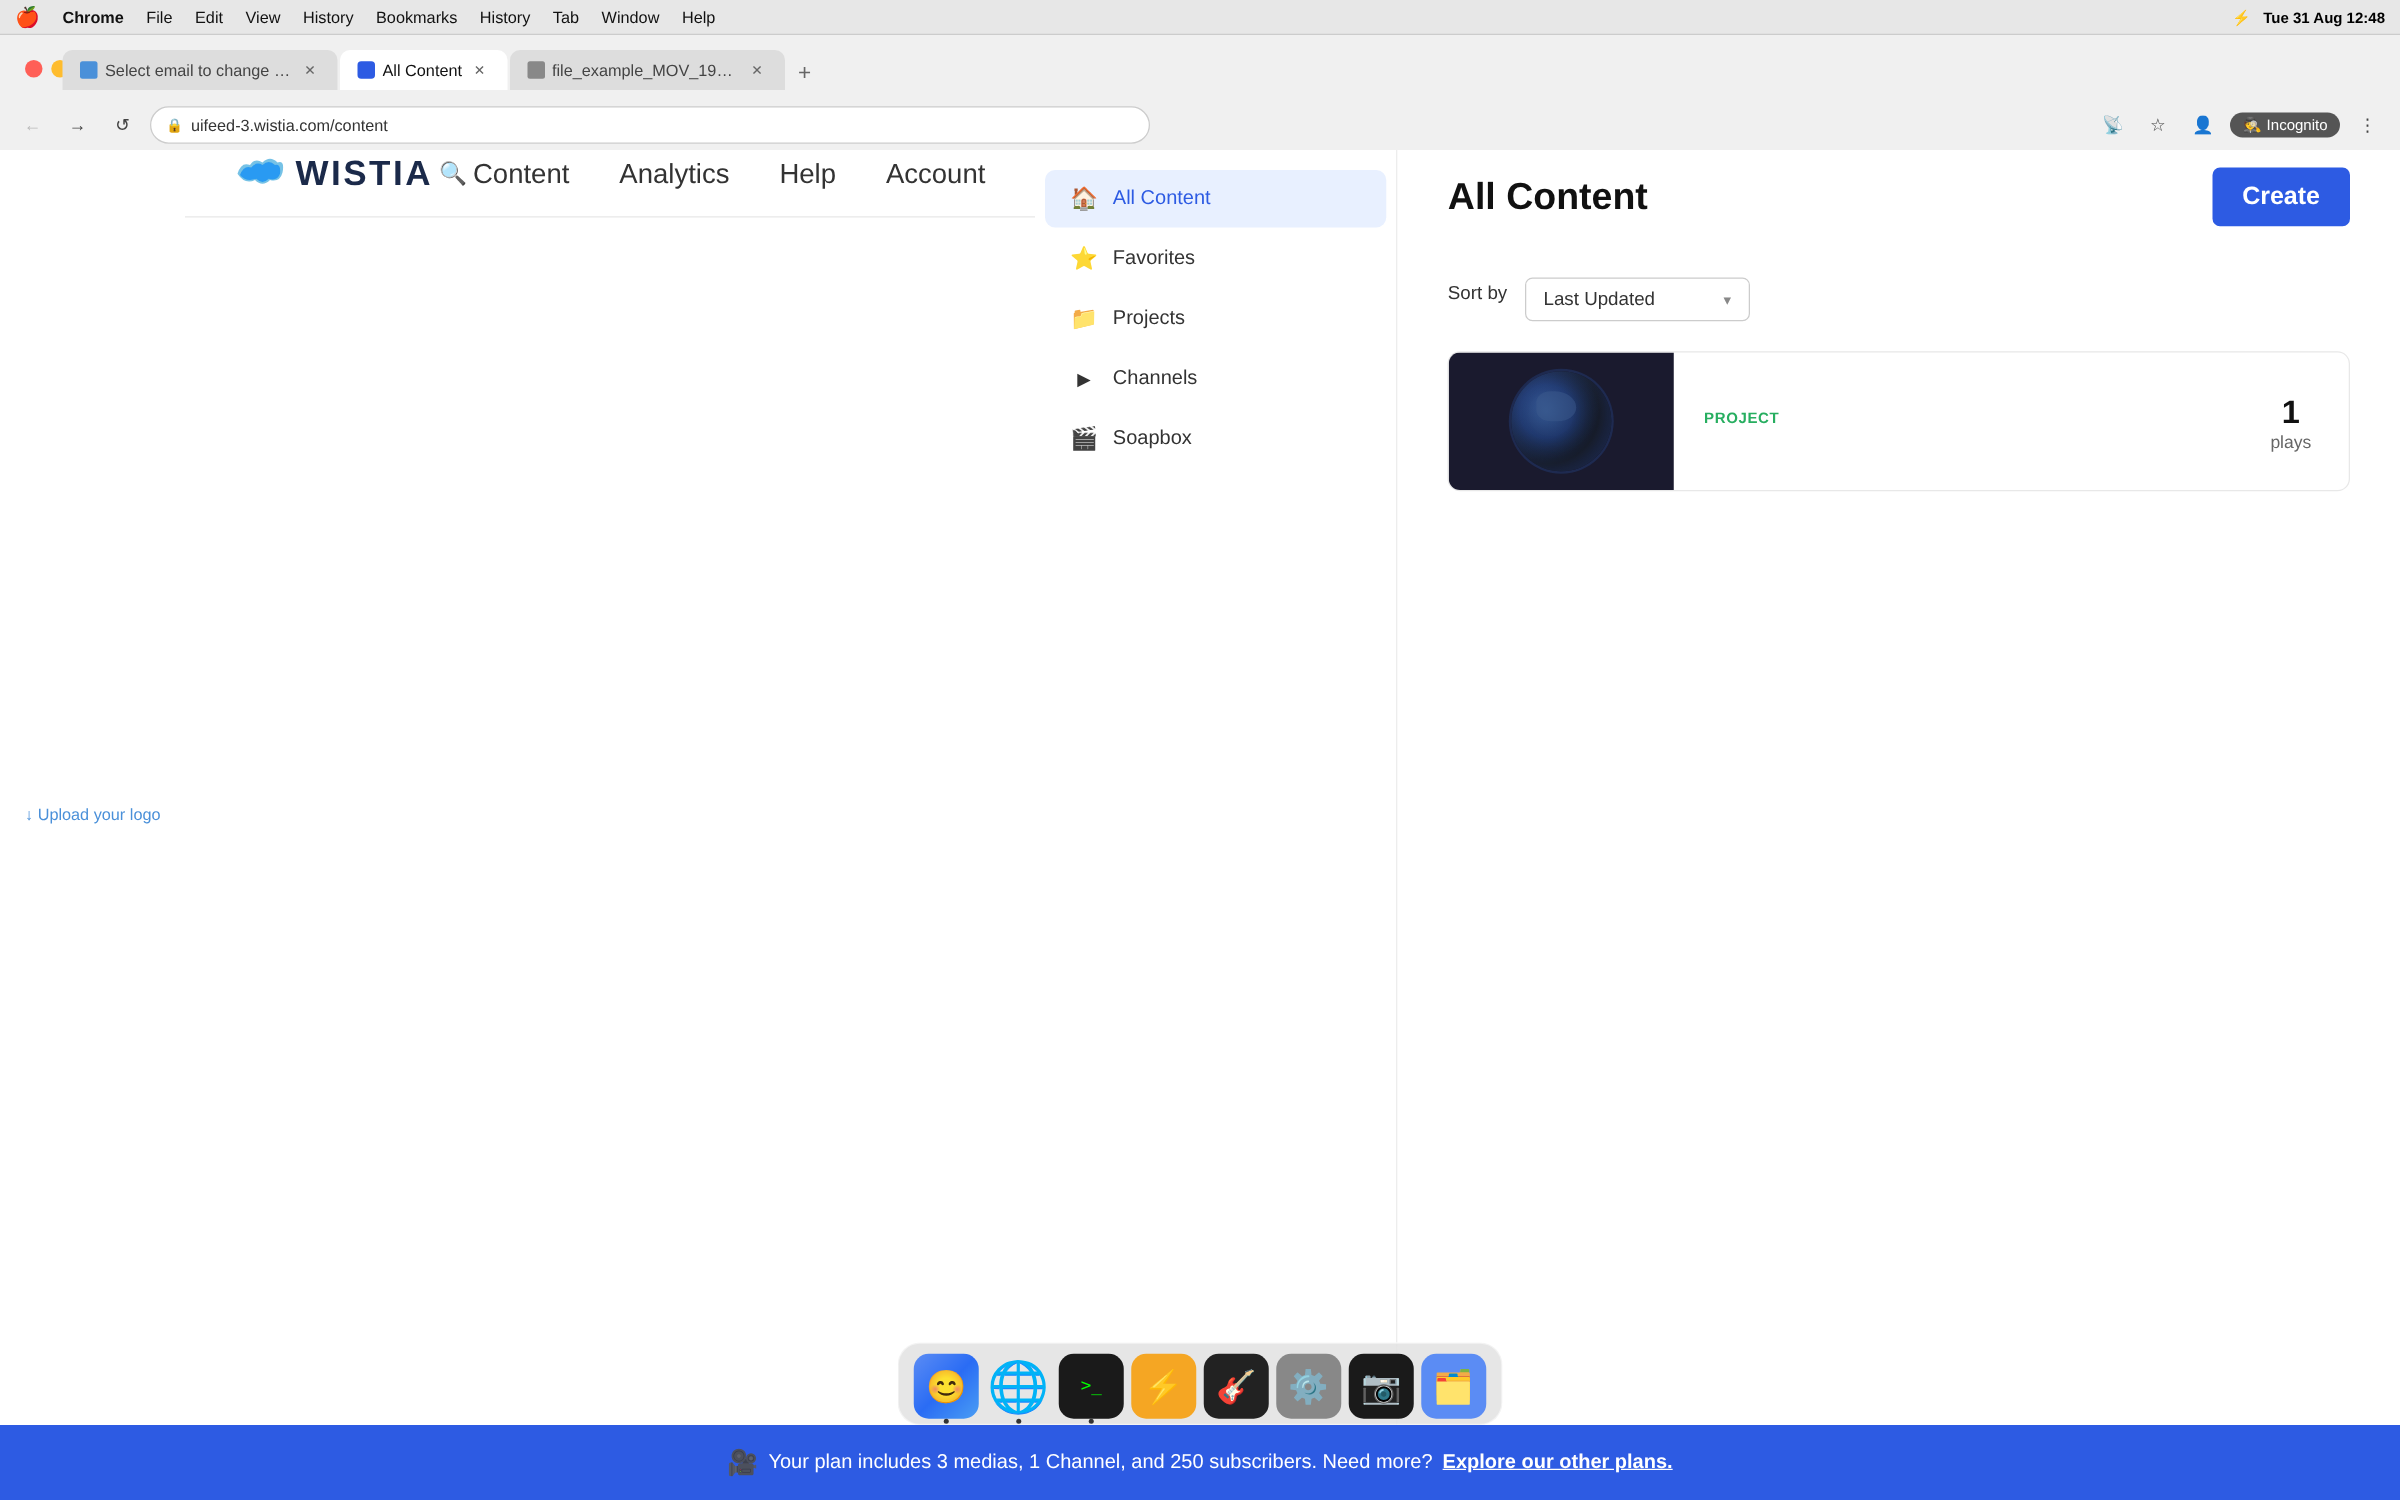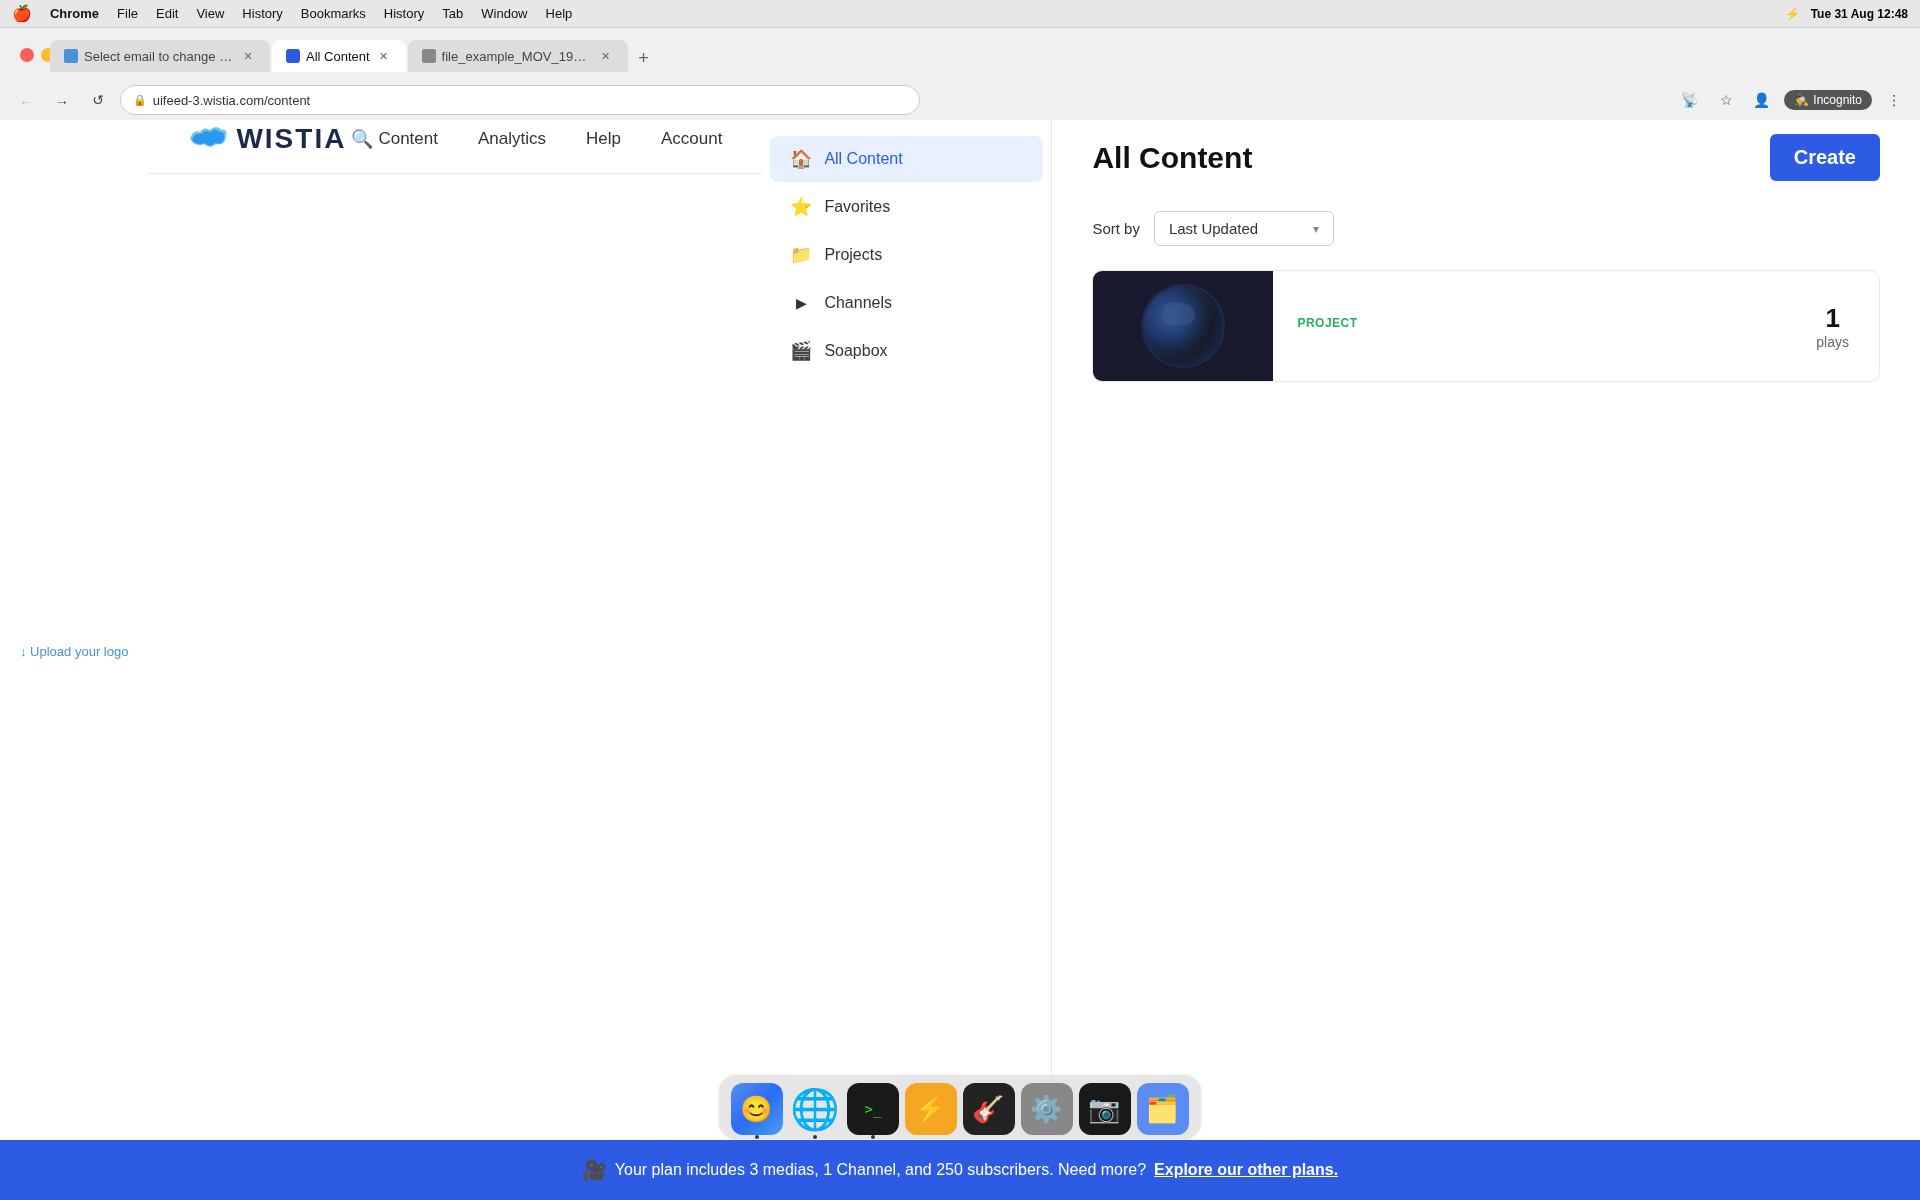--- a/index.html
+++ b/index.html
@@ -219,21 +219,21 @@
       letter-spacing: 2px;
       color: #1b2a4a;
       font-family: Arial, sans-serif;
     }
     .nav-links {
       display: flex;
       align-items: center;
       gap: 40px;
     }
     .nav-link {
-      font-size: 17px;
+      font-size: 22px;
       color: #333;
       cursor: pointer;
       text-decoration: none;
       font-weight: 400;
     }
     .nav-search {
       width: 32px; height: 32px;
       display: flex; align-items: center; justify-content: center;
       cursor: pointer;
       color: #444;
@@ -328,20 +328,21 @@
       align-items: center;
       gap: 22px;
       border: 1px solid #ccc;
       border-radius: 6px;
       padding: 8px 14px;
       font-size: 15px;
       color: #333;
       cursor: pointer;
       background: #fff;
       min-width: 180px;
+      margin-top: 11px;
     }
     .sort-select .chevron { color: #888; font-size: 12px; margin-left: auto; }
 
     
     .project-card {
       display: flex;
       align-items: center;
       border: 1px solid #e8e8e8;
       border-radius: 10px;
       overflow: hidden;

